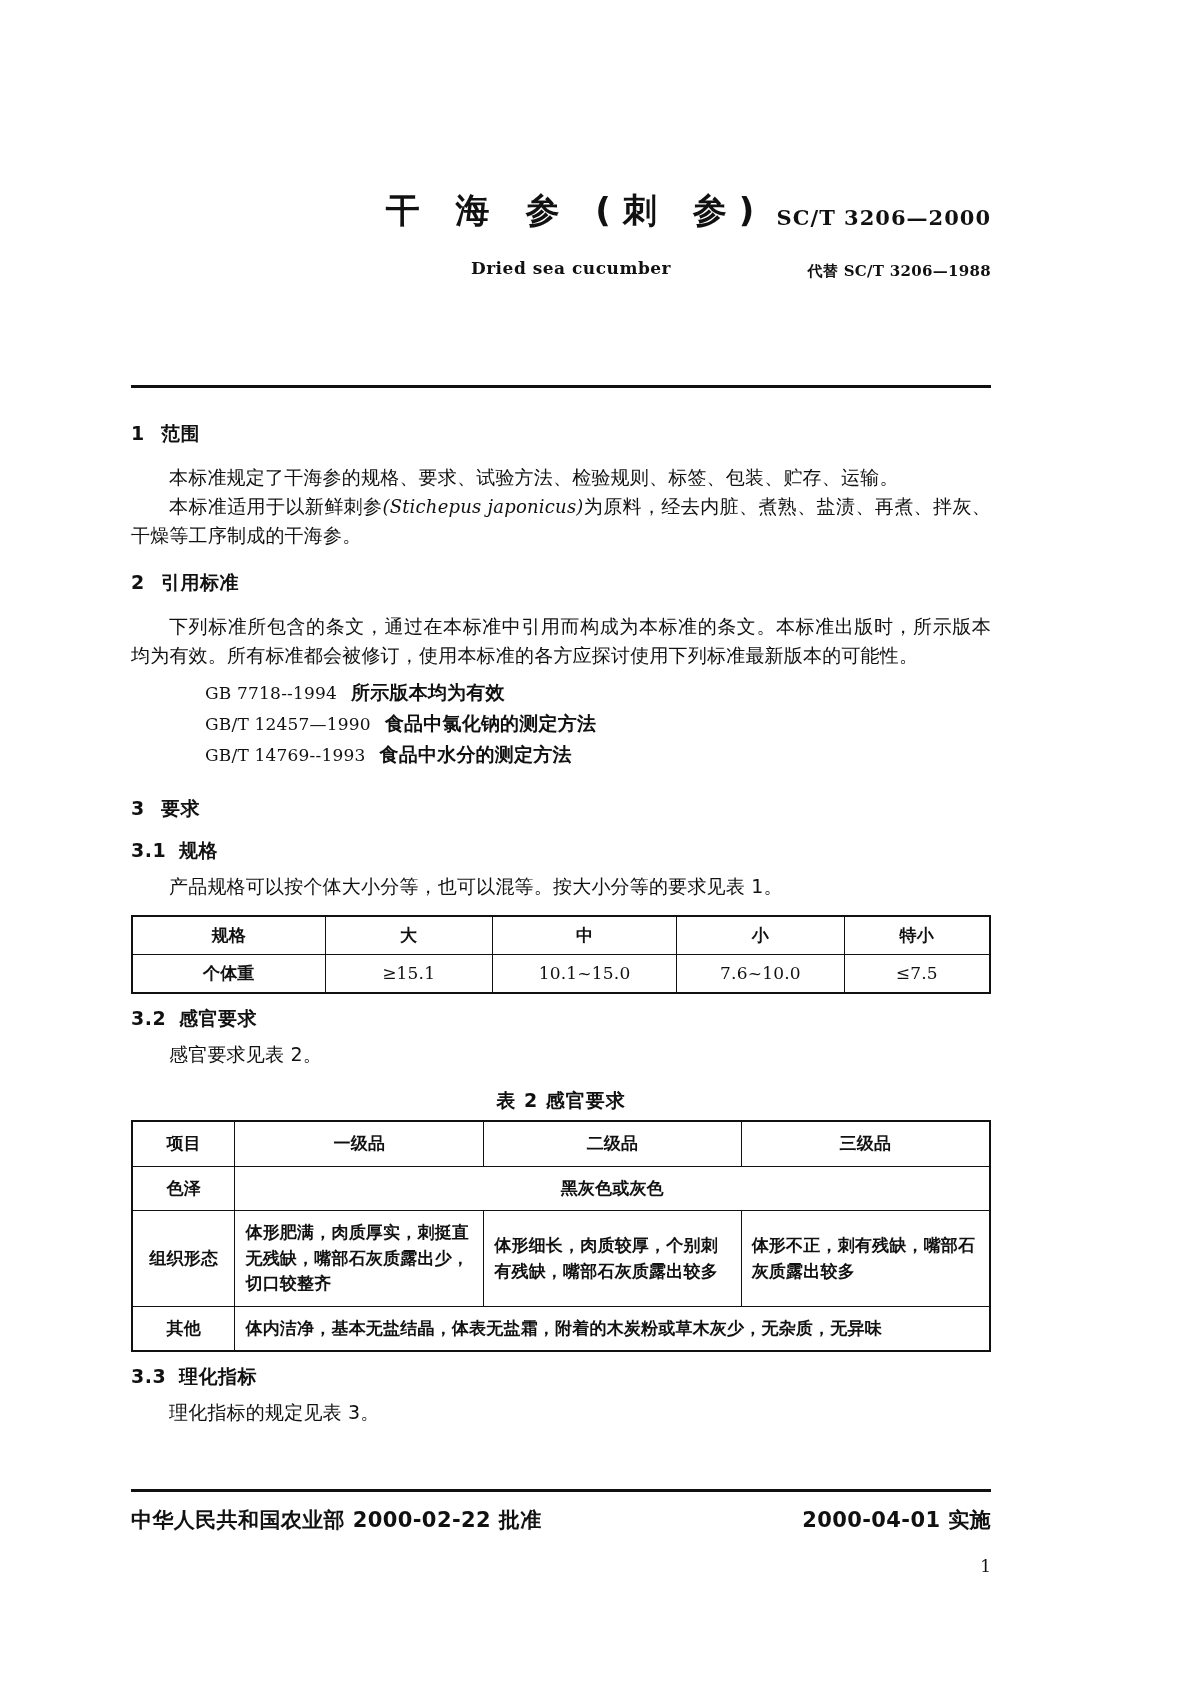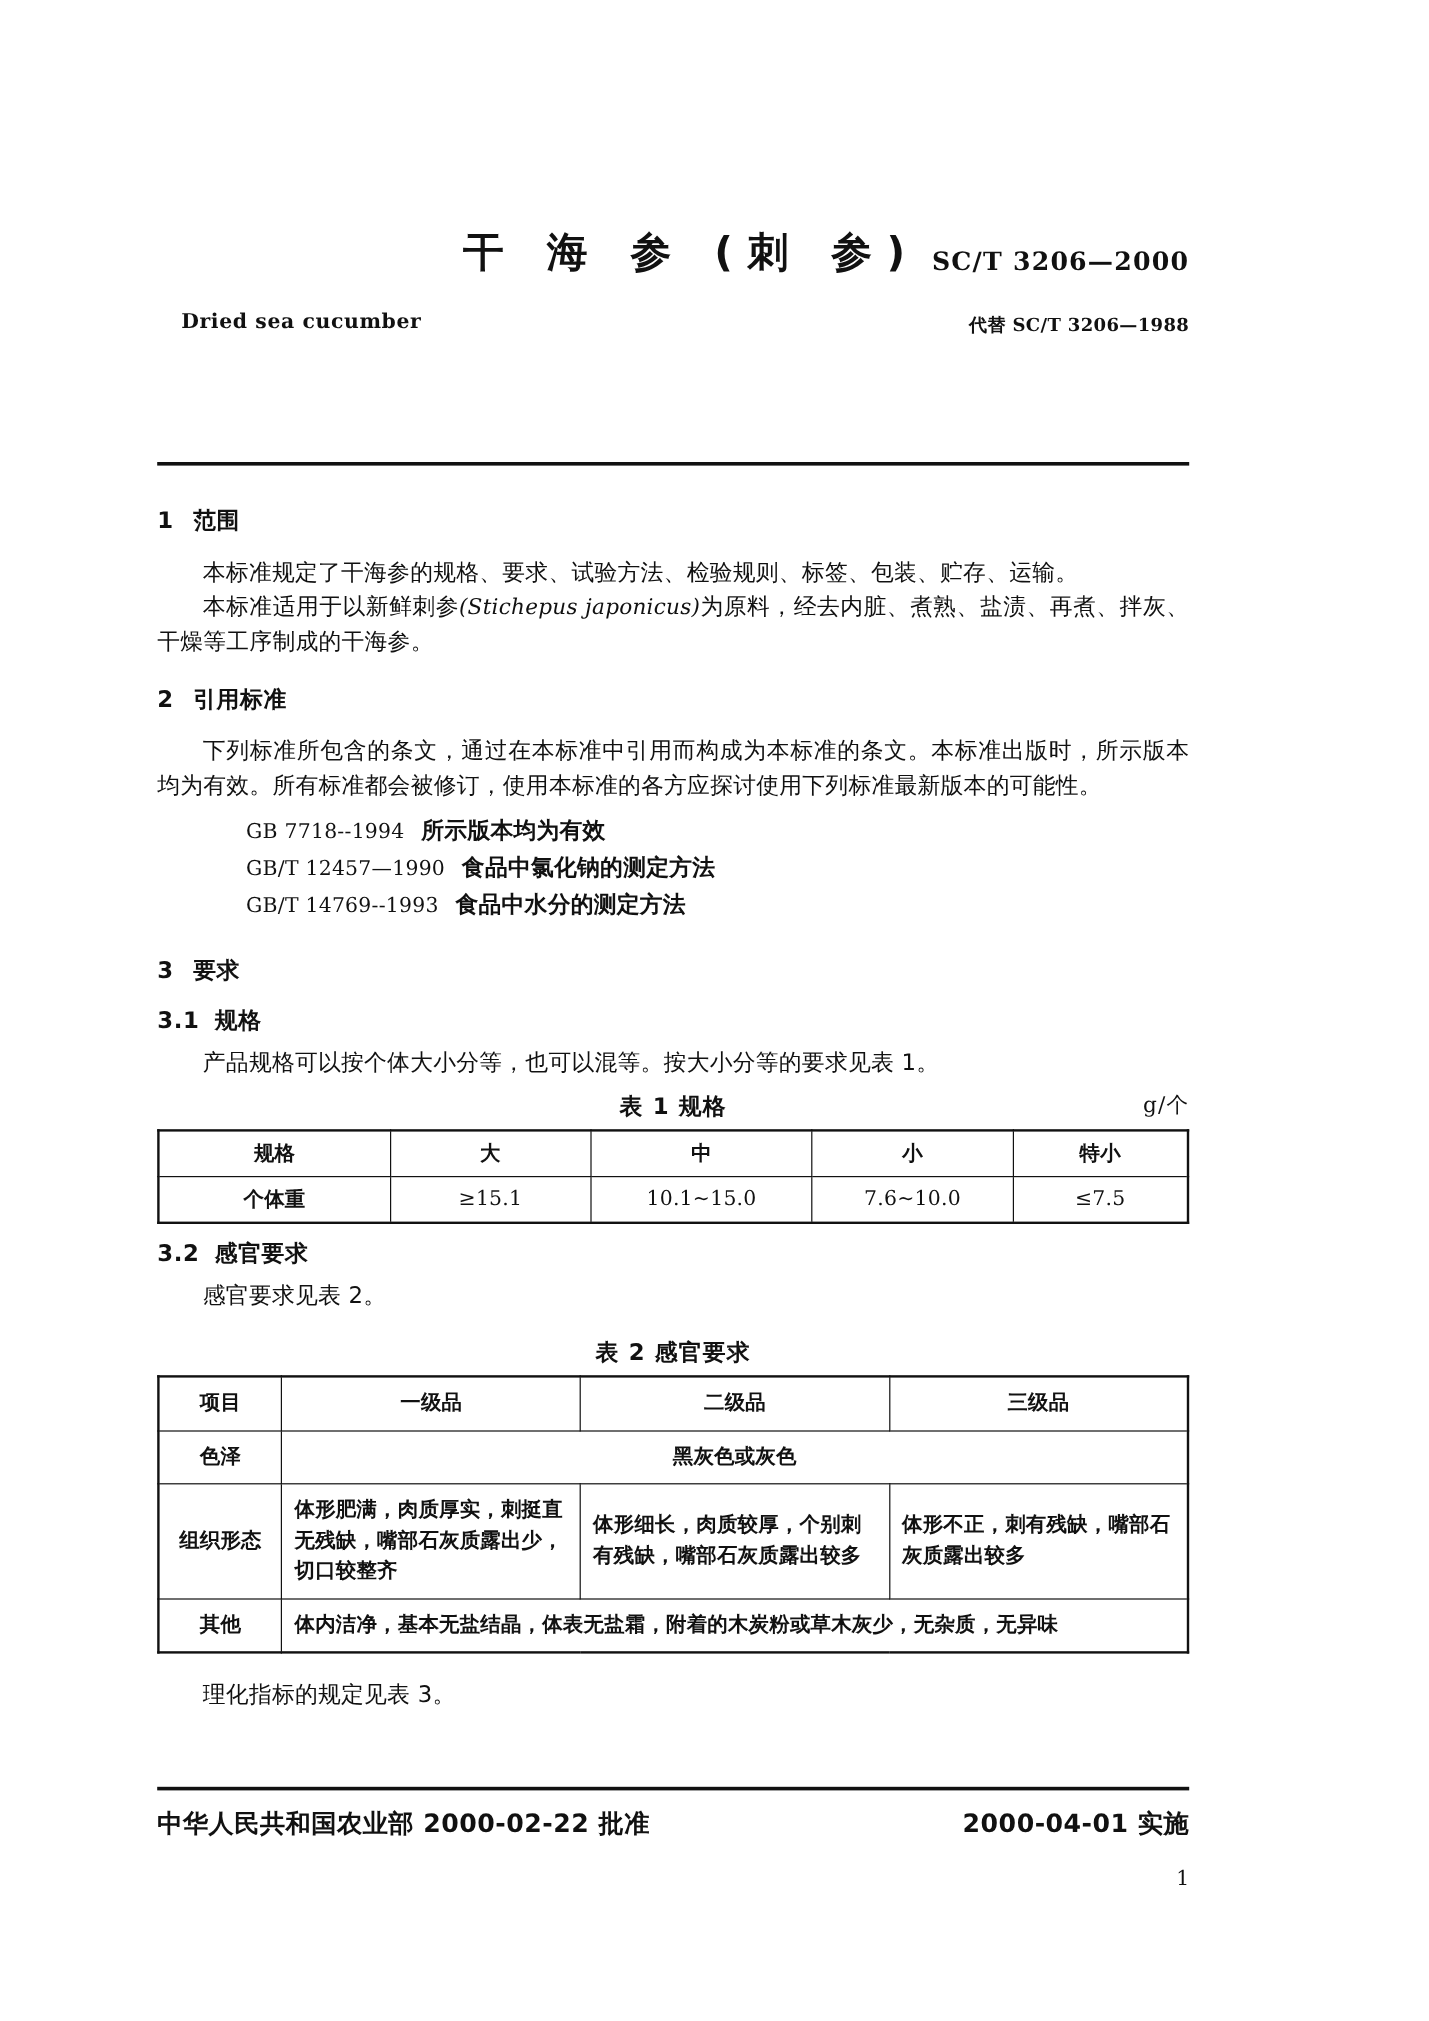--- a/index.html
+++ b/index.html
@@ -46,20 +46,21 @@
   .main-title {
     text-align: center;
     font-family: "DejaVu Sans", "Liberation Sans", sans-serif;
     font-weight: bold;
     font-size: 34px;
     letter-spacing: 12px;
     margin-top: 38px;
     padding-left: 30px;
   }
   .en-title {
+    text-align: center;
     font-family: "DejaVu Serif", "Liberation Serif", serif;
     font-weight: bold;
     font-size: 17px;
     letter-spacing: 0.5px;
     margin-top: 24px;
     padding-left: 20px;
   }
   .std-no {
     position: absolute;
     right: 0;
@@ -244,24 +245,20 @@
       <div class="sp-16"></div>
 
       <h3 class="subclause">
         <span class="num">3.1</span><span>规格</span>
       </h3>
       <div class="sp-8"></div>
       <p class="para indent">产品规格可以按个体大小分等，也可以混等。按大小分等的要求见表 1。</p>
 
       <div class="sp-8"></div>
 
-      <div class="table-caption">
-        <span>表 1   规格</span>
-        <span class="unit-note">g/个</span>
-      </div>
       <table class="std outer-thick">
         <colgroup>
           <col style="width:22.5%">
             <col style="width:19.5%">
             <col style="width:21.5%">
             <col style="width:19.5%">
             <col style="width:17%">
         </colgroup>
         <tbody>
           <tr>
@@ -320,20 +317,23 @@
           </tr>
           <tr>
             <td class="itemcol">其他</td>
             <td colspan="3">体内洁净，基本无盐结晶，体表无盐霜，附着的木炭粉或草木灰少，无杂质，无异味</td>
           </tr>
         </tbody>
       </table>
 
       <div class="sp-12"></div>
 
+      <h3 class="subclause">
+        <span class="num">3.3</span><span>理化指标</span>
+      </h3>
       <div class="sp-8"></div>
       <p class="para indent">理化指标的规定见表 3。</p>
     </div>
 
     <div style="position:absolute; left:0; top:1489px; width:860px;">
       <div class="rule-bottom"></div>
       <div class="footer">
         <span>中华人民共和国农业部 2000-02-22 批准</span>
         <span>2000-04-01 实施</span>
       </div>

